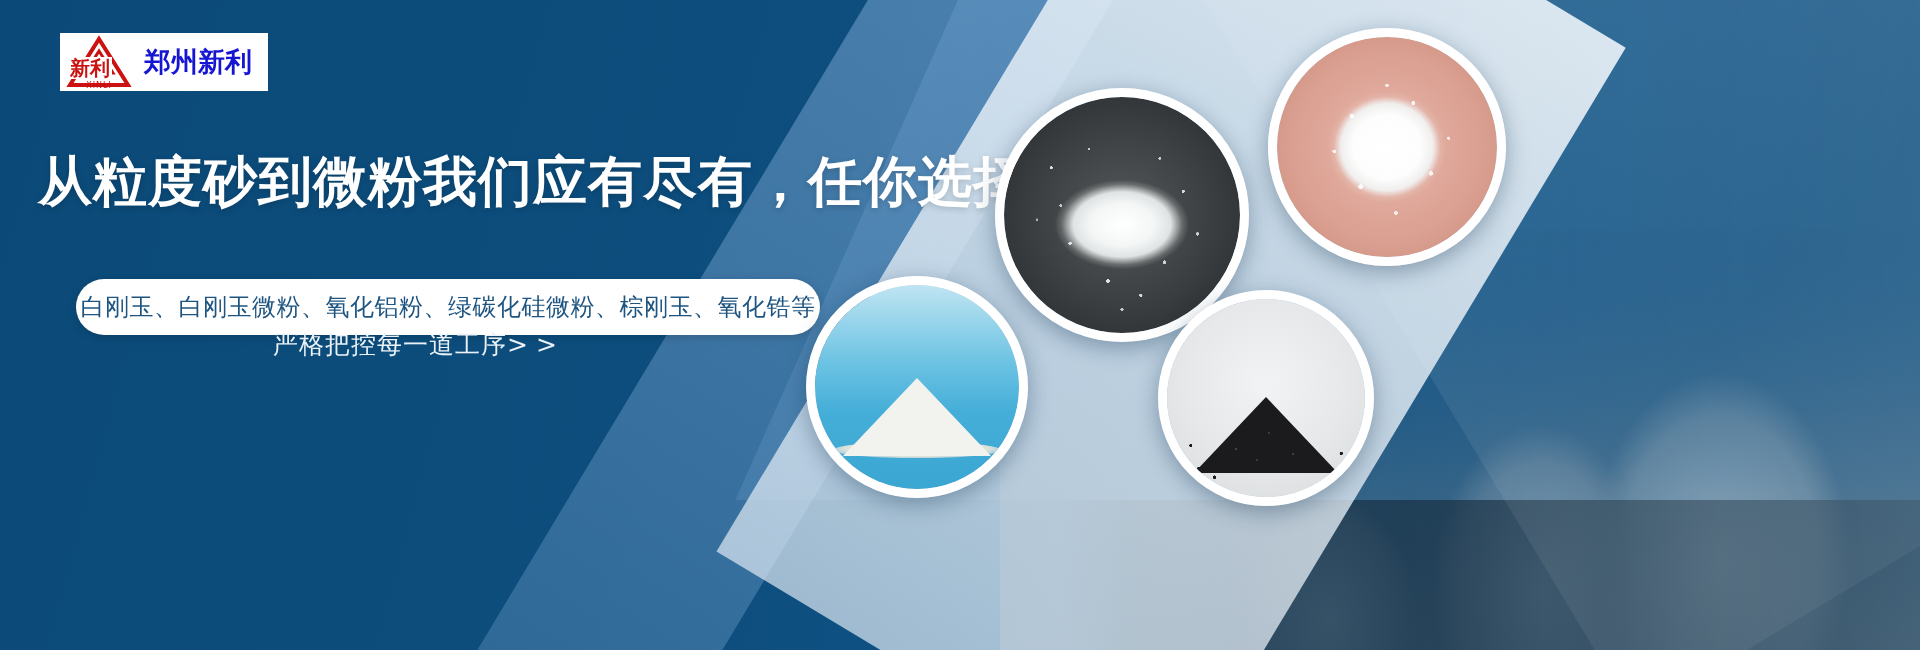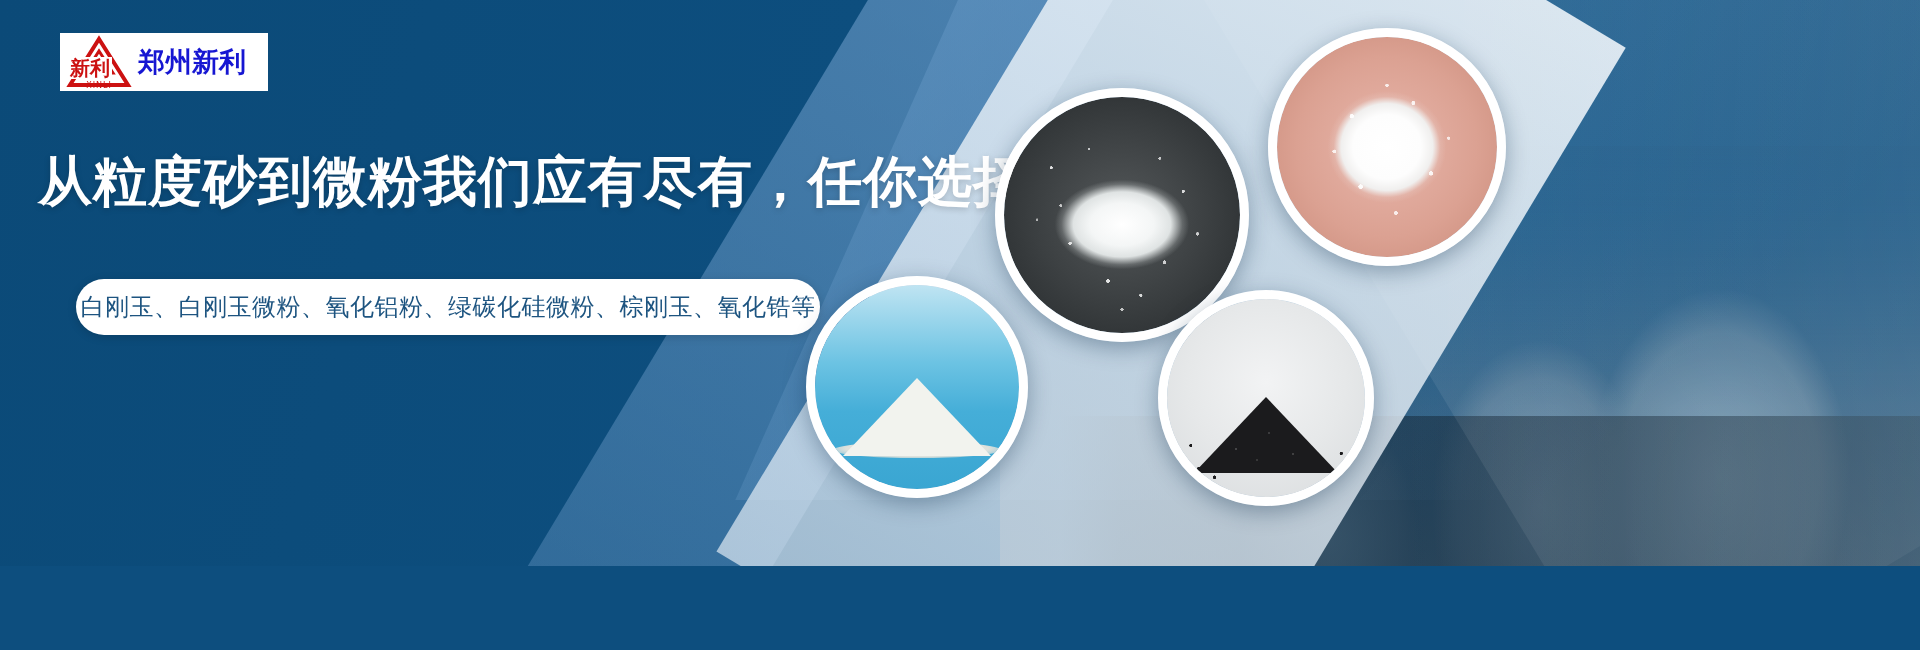--- a/index.html
+++ b/index.html
@@ -2,21 +2,21 @@
 <html><head>
 <meta charset="utf-8">
 <style>
   html,body{margin:0;padding:0;}
   body{
     width:1920px;height:650px;overflow:hidden;
     font-family:"Liberation Sans","DejaVu Sans",sans-serif;
     background:#0d4e7e;
   }
   .banner{
-    position:relative;width:1920px;height:566px;overflow:hidden;
+    position:relative;width:1920px;height:650px;overflow:hidden;
     background:#0d4e7e;
   }
 
   
   .bg-base{
     position:absolute;inset:0;
     background:linear-gradient(105deg,#0b4a78 0%,#0d4e7e 42%,#0f5385 60%,#0d4e7e 100%);
   }
   .bg-photo{
     position:absolute;right:0;bottom:0;width:920px;height:420px;
@@ -62,21 +62,21 @@
   }
 
   
   .logo-box{
     position:absolute;left:60px;top:33px;width:208px;height:58px;
     background:#ffffff;display:flex;align-items:center;padding:0 6px;box-sizing:border-box;
   }
   .logo-mark{position:relative;width:66px;height:54px;flex:0 0 66px;}
   .logo-mark svg{display:block;}
   .logo-name{
-    margin-left:6px;color:#1616d2;font-weight:bold;font-size:27px;
+    margin-left:12px;color:#1616d2;font-weight:bold;font-size:27px;
     letter-spacing:0px;white-space:nowrap;
     font-family:"DejaVu Sans","Liberation Sans",sans-serif;
     text-shadow:1px 1px 0 rgba(255,255,255,.9);
   }
 
   
   .headline{
     position:absolute;left:38px;top:146px;
     color:#ffffff;font-size:54px;font-weight:bold;letter-spacing:1px;
     white-space:nowrap;
@@ -234,20 +234,23 @@
     </div>
     <div class="logo-name">郑州新利</div>
   </div>
 
   <div class="headline">从粒度砂到微粉我们应有尽有，任你选择</div>
 
   <div class="pill">
     <span class="pill-text">白刚玉、白刚玉微粉、氧化铝粉、绿碳化硅微粉、棕刚玉、氧化锆等</span>
   </div>
 
+  <div class="caption">
+    <span>严格把控每一道工序</span><span class="arrows">&gt; &gt;</span>
+  </div>
 
   <div class="circ circ-sand">
     <div class="inner"></div>
     <div class="grain"></div>
   </div>
 
   <div class="circ circ-pink">
     <div class="inner"></div>
     <div class="speck"></div>
   </div>

